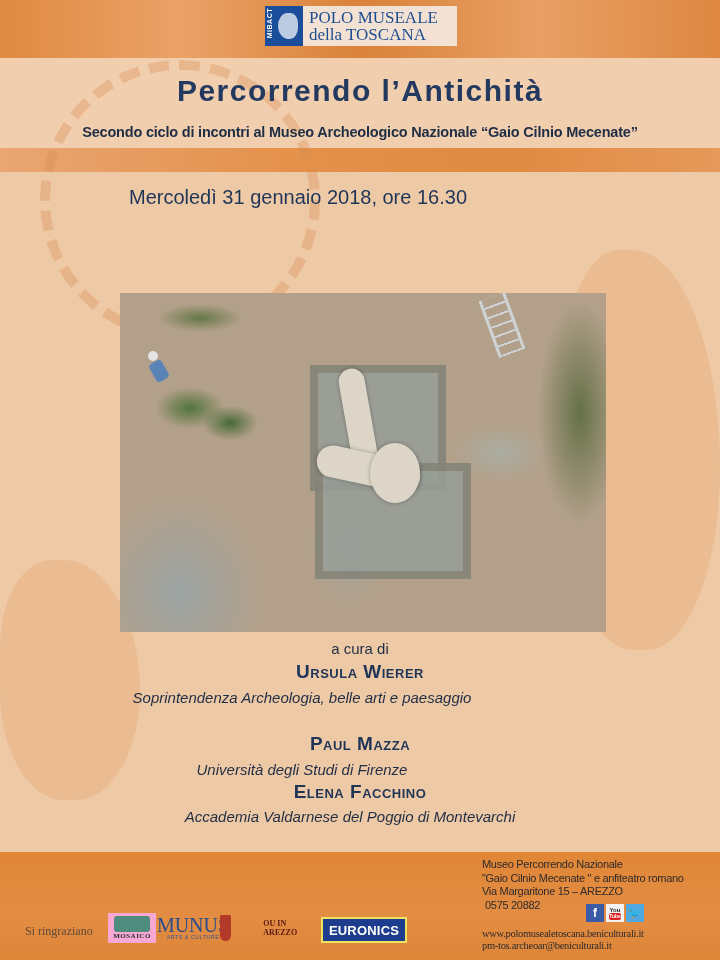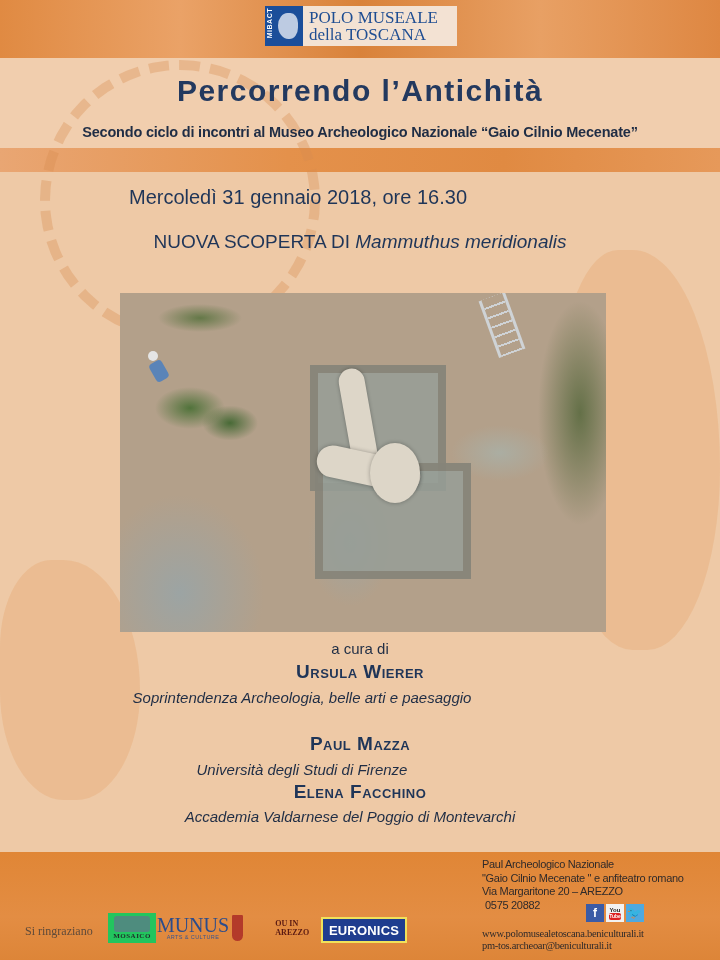--- a/index.html
+++ b/index.html
@@ -47,27 +47,27 @@
   .person .hd { width:10px; height:10px; border-radius:50%; background:#e5e5e5; }
   .person .bd { width:14px; height:20px; margin-left:4px; background:#5A84B8; border-radius:4px; transform:rotate(-30deg); }
 
   .curator-label { position:absolute; left:0; top:640px; width:720px; text-align:center; font-size:15px; color:#1F2D45; }
   .name { position:absolute; left:0; width:720px; text-align:center; font-size:19px; font-weight:bold; color:#1F3558; font-variant:small-caps; letter-spacing:0.5px; }
   .aff { position:absolute; left:0; width:604px; text-align:center; font-size:15px; font-style:italic; color:#1F2D45; line-height:20px; }
 
   
   .thanks { position:absolute; left:25px; top:924px; font-size:12px; color:#5E4A3A;font-family:Liberation Serif, serif; }
   .sponsor { position:absolute; top:913px; height:30px; display:flex; align-items:center; justify-content:center; }
-  .sp-mosaico { left:108px; width:48px; background:#22c55e; flex-direction:column; }
+  .sp-mosaico { left:108px; width:48px; background:#f9a8d4; flex-direction:column; }
   .sp-mosaico .m-img { width:36px; height:16px; background:#4E8C7E; border-radius:3px; }
   .sp-mosaico span { font-family:"Liberation Serif", serif; font-size:7px; color:#1f2d2a; font-weight:bold; letter-spacing:0.5px; }
   .sp-munus { left:160px; width:66px; flex-direction:column; color:#2B4C8C; }
   .sp-munus .big { font-family:"Liberation Serif", serif; font-size:20px; line-height:18px; }
   .sp-munus .small { font-size:5.5px; letter-spacing:0.4px; color:#3b5690; }
-  .sp-arezzo { left:232px; width:80px;gap:29px; }
+  .sp-arezzo { left:220px; width:80px;gap:29px; }
   .sp-arezzo .crest { width:18px; height:26px; background:#B33A2A; border-radius:2px 2px 9px 9px; margin-right:3px; }
   .sp-arezzo span { font-family:"Liberation Serif", serif; font-size:8px; color:#5a1a12; font-weight:bold; }
   .sp-euronics { left:321px; width:82px; height:22px; top:917px; background:#1F3D8F; border:2px solid #F0E25A; color:#fff; font-weight:bold; font-size:13px; letter-spacing:0.2px; }
 
   .contact { position:absolute; left:482px; top:858px; font-size:11px; line-height:13.5px; color:#2F2A2A; letter-spacing:-0.3px; }
   .social { position:absolute; left:586px; top:904px; display:flex; gap:2px; }
   .soc { width:18px; height:18px; display:flex; align-items:center; justify-content:center; color:#fff; font-weight:bold; font-size:12px; }
   .soc.fb { background:#3B5BA6; }
   .soc.yt { background:#f2f2f2; flex-direction:column; }
   .soc.yt .y1 { font-size:6px; color:#222; line-height:6px; }
@@ -98,21 +98,20 @@
     <div>POLO MUSEALE</div>
     <div>della TOSCANA</div>
   </div>
 </div>
 
 <div class="title">Percorrendo l’Antichità</div>
 <div class="subtitle">Secondo ciclo di incontri al Museo Archeologico Nazionale “Gaio Cilnio Mecenate”</div>
 
 <div class="date">Mercoledì 31 gennaio 2018, ore 16.30</div>
 <div class="headline">
-  <div><span>NUOVA SCOPERTA DI </span><i>Mammuthus meridionalis</i></div>
 </div>
 
 <div class="photo">
   <div class="pit" style="left:190px;top:72px;width:120px;height:110px;"></div>
   <div class="pit" style="left:195px;top:170px;width:140px;height:100px;"></div>
   <div class="tusk" style="left:226px;top:75px;width:26px;height:110px;transform:rotate(-10deg);"></div>
   <div class="tusk" style="left:196px;top:160px;width:105px;height:32px;transform:rotate(12deg);"></div>
   <div class="tusk" style="left:250px;top:150px;width:50px;height:60px;border-radius:50%;"></div>
   <div class="ladder"></div>
   <div class="person">
@@ -148,23 +147,23 @@
   <span class="big">MUNUS</span>
   <span class="small">ARTS &amp; CULTURE</span>
 </div>
 <div class="sponsor sp-arezzo">
   <div class="crest"></div>
   <span>OU IN AREZZO</span>
 </div>
 <div class="sponsor sp-euronics">EURONICS</div>
 
 <div class="contact">
-  <div>Paul Archeologico Nazionale</div>
+  <div>Museo Percorrendo Nazionale</div>
   <div>"Gaio Cilnio Mecenate " e anfiteatro romano</div>
-  <div>Via Margaritone 20 – AREZZO</div>
+  <div>Via Margaritone 15 – AREZZO</div>
   <div style="padding-left:3px;">0575 20882</div>
 </div>
 
 <div class="social">
   <div class="soc fb">f</div>
   <div class="soc yt">
     <span class="y1">You</span>
     <span class="y2">Tube</span>
   </div>
   <div class="soc tw">🐦</div>

